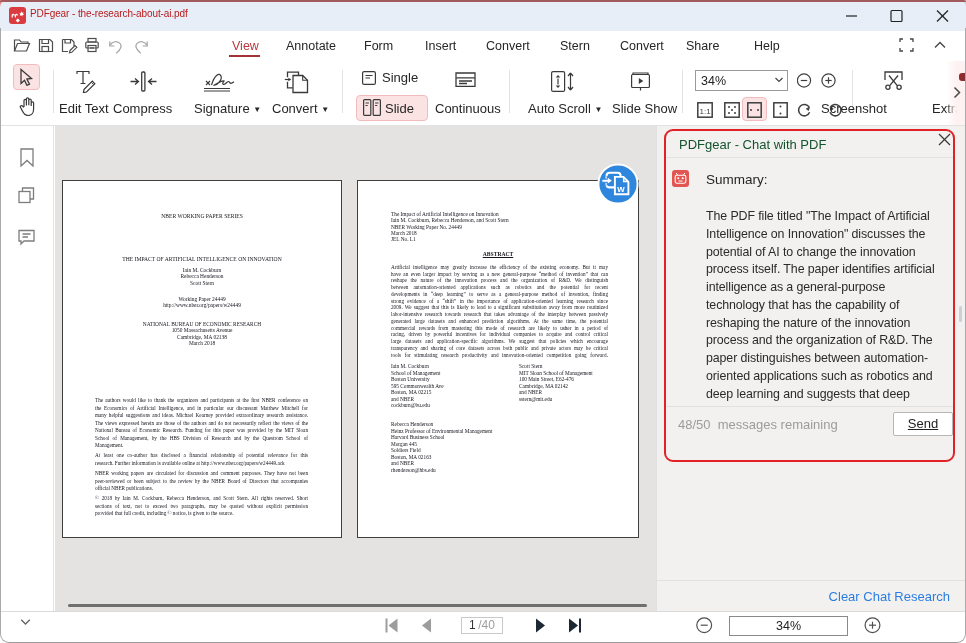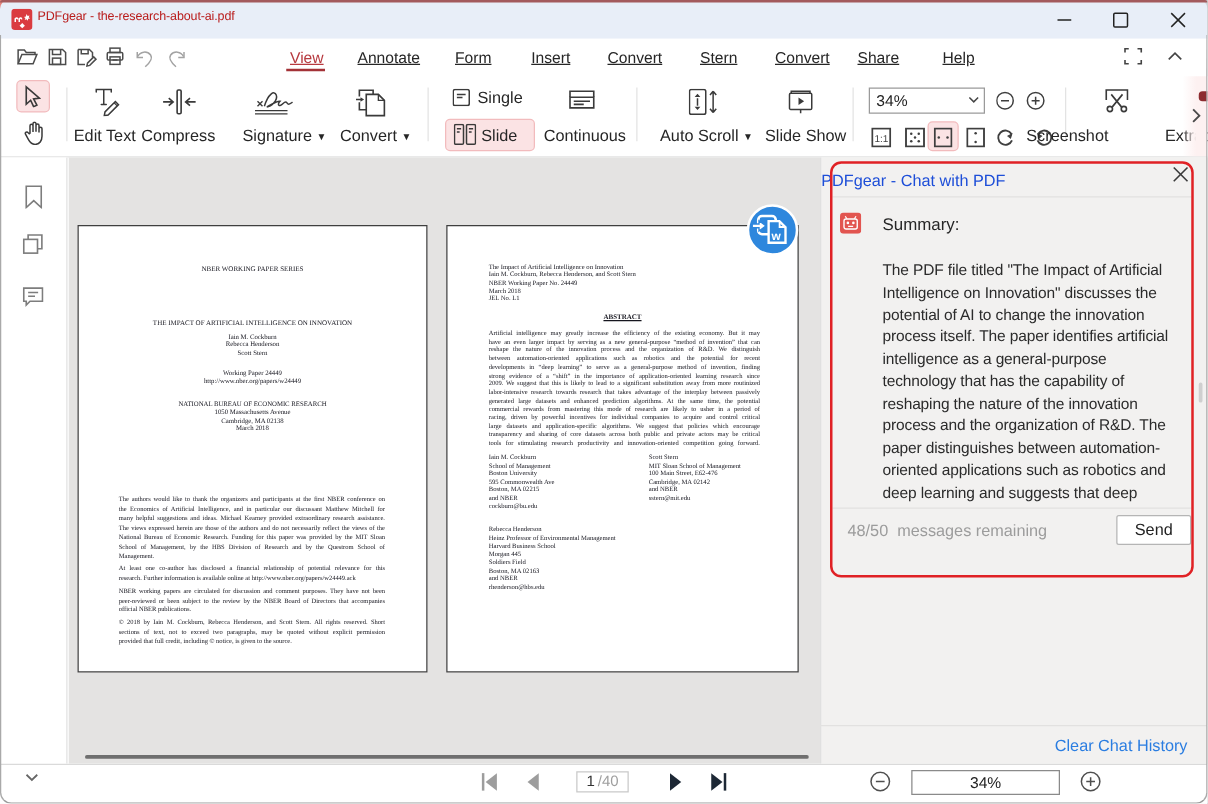--- a/index.html
+++ b/index.html
@@ -7,21 +7,21 @@
 body { position:relative; font-family:"Liberation Sans", sans-serif; background:#fff; }
 .abs { position:absolute; }
 
 #titlebar { left:0; top:0; width:966px; height:31px; background:#e8eef8; border-radius:7px 7px 0 0; }
 #topline { left:0; top:0; width:966px; height:1.5px; background:#a35a5d; border-radius:7px 7px 0 0; }
 #cornerL { left:0; top:0; width:9px; height:9px; background:#e4837b; z-index:-1; }
 #cornerR { right:0; top:0; width:9px; height:9px; background:#cdd2d8; z-index:-1; }
 #title-text { left:30px; top:8px; font-size:10px; letter-spacing:-0.1px; color:#b91c1c; }
 
 #menubar { left:0; top:31px; width:966px; height:29px; background:#fff; }
-.tab { position:absolute; top:39px; font-size:12.5px; color:#262626;text-decoration:underline; }
+.tab { position:absolute; top:39px; font-size:12.5px; color:#262626; }
 #tab-view { color:#b73a3f; }
 #view-underline { left:229px; top:55px; width:31px; height:2px; background:#a33237; }
 
 #toolbar { left:0; top:60px; width:966px; height:66px; background:#fff; border-bottom:1px solid #e2e2e2; }
 .vsep { position:absolute; width:1px; background:#e3e3e3; top:70px; height:43px; }
 .tlabel { position:absolute; font-size:13px; color:#262626; top:101px; white-space:nowrap; }
 .pinkbtn { position:absolute; background:#fbe3e4; border:1px solid #f2bbbd; border-radius:4px; }
 #zoombox { left:695px; top:70px; width:93px; height:21px; background:#fff; border:1px solid #9a9a9a; }
 #zoombox span { position:absolute; left:5px; top:3px; font-size:12.5px; color:#222; }
 .icon { position:absolute; }
@@ -29,26 +29,26 @@
 #sidebar { left:0; top:126px; width:54px; height:485px; background:#fff; border-right:1px solid #e2e2e2; }
 
 #docarea { left:55px; top:126px; width:601px; height:485px; background:#e4e3e2; }
 .page { position:absolute; background:#fff; border:1px solid #3f3f3f; }
 #page1 { left:62px; top:180px; width:280px; height:358px; }
 #page2 { left:357px; top:180px; width:282px; height:358px; }
 #hscroll { left:68px; top:604px; width:579px; height:3px; background:#6f6f6f; border-radius:2px; }
 
 #panel { left:656px; top:126px; width:310px; height:485px; background:#f2f1f0; border-left:1px solid #e0e0e0; }
 #redrect { left:664px; top:129px; width:291px; height:333px; border:2.5px solid #e02125; border-radius:9px; z-index:30; }
-#chat-head { left:657px; top:137px; font-size:13px; color:#1d4ed8; }
+#chat-head { left:679px; top:137px; font-size:13px; color:#14532d; }
 .hline { position:absolute; height:1px; background:#e2e1e0; }
 #summary { left:706px; top:172px; font-size:13.5px; color:#262626; }
 #chatbody { left:706px; top:208px; width:260px; font-size:12.4px; letter-spacing:-0.1px; line-height:17.75px; color:#2b2b2b; }
 #remaining { left:678px; top:417px; font-size:13px; color:#9c9c9c; }
-#sendbtn { left:893px; top:412px; width:60px; height:24px; background:#fff; border:1px solid #b5b5b5; border-radius:2px; font-size:13px; color:#222; text-align:center; line-height:22px; }
+#sendbtn { left:893px; top:412px; width:60px; height:24px; background:#fff; border:1px solid #b5b5b5; border-radius:2px; font-size:13px; color:#222; text-align:center; line-height:22px;text-decoration:underline; }
 #clearhist { right:16px; top:589px; font-size:13px; color:#2a7de1; }
 
 #bottombar { left:0; top:611px; width:966px; height:32px; background:#fff; border-top:1px solid #dadada; }
 #pagebox { left:461px; top:617px; width:42px; height:17px; border:1px solid #c9c9c9; background:#fff; font-size:12px; text-align:center; line-height:15px; color:#333; }
 #zoombox2 { left:729px; top:616px; width:119px; height:20px; border:1px solid #8a8a8a; background:#fff; font-size:12.5px; text-align:center; line-height:18px; color:#222; }
 
 .serif { position:absolute; font-family:"Liberation Serif", serif; color:#16161f; }
 .cen { text-align:center; width:278px; }
 .cen2 { text-align:center; width:280px; }
 .jl { text-align:justify; text-align-last:justify; }
@@ -343,21 +343,21 @@
     <path d="M6.5 11 h4" stroke-width="1"></path>
   </g>
 </svg>
 <div class="abs" id="summary">Summary:</div>
 <div class="abs" id="chatbody">The PDF file titled "The Impact of Artificial<br>Intelligence on Innovation" discusses the<br>potential of AI to change the innovation<br>process itself. The paper identifies artificial<br>intelligence as a general-purpose<br>technology that has the capability of<br>reshaping the nature of the innovation<br>process and the organization of R&amp;D. The<br>paper distinguishes between automation-<br>oriented applications such as robotics and<br>deep learning and suggests that deep</div>
 <div class="abs hline" style="left:666px;top:406px;width:287px"></div>
 <div class="abs" id="remaining">48/50&nbsp; messages remaining</div>
 <div class="abs" id="sendbtn">Send</div>
 <div class="abs" id="redrect"></div>
 <div class="abs hline" style="left:656px;top:580px;width:310px"></div>
-<div class="abs" id="clearhist">Clear Chat History</div>
+<div class="abs" id="clearhist">Clear Chat Research</div>
 <div class="abs" style="left:959px;top:306px;width:3px;height:16px;background:#cfcfcf;border-radius:2px"></div>
 
 <div class="abs" id="bottombar"></div>
 
 <svg class="abs" style="left:20px;top:618px" width="11" height="8" viewBox="0 0 11 8" fill="none" stroke="#666" stroke-width="1.4">
     <path d="M1.2 1.8 l4.3 4.2 4.3 -4.2"></path>
   </svg>
 
 <svg class="abs" style="left:384px;top:617px" width="200" height="17" viewBox="0 0 200 17">
   <g fill="#9d9d9d">

